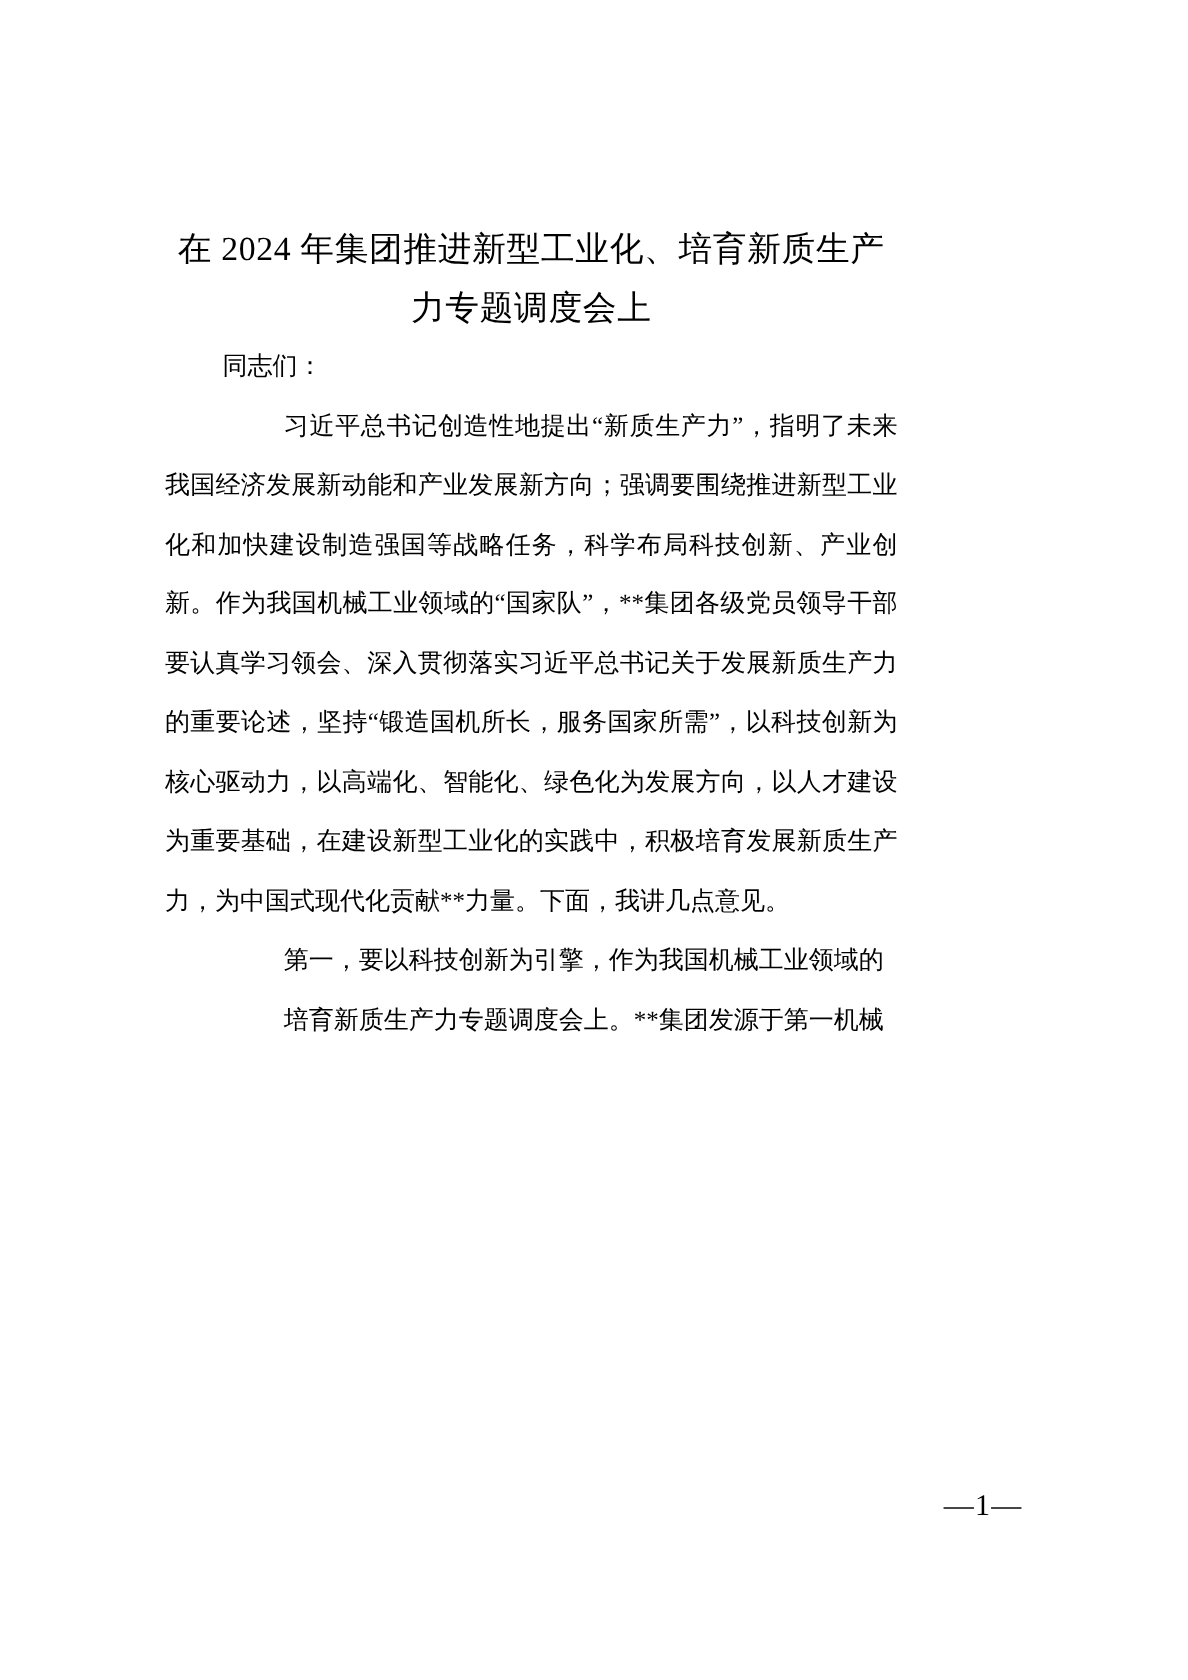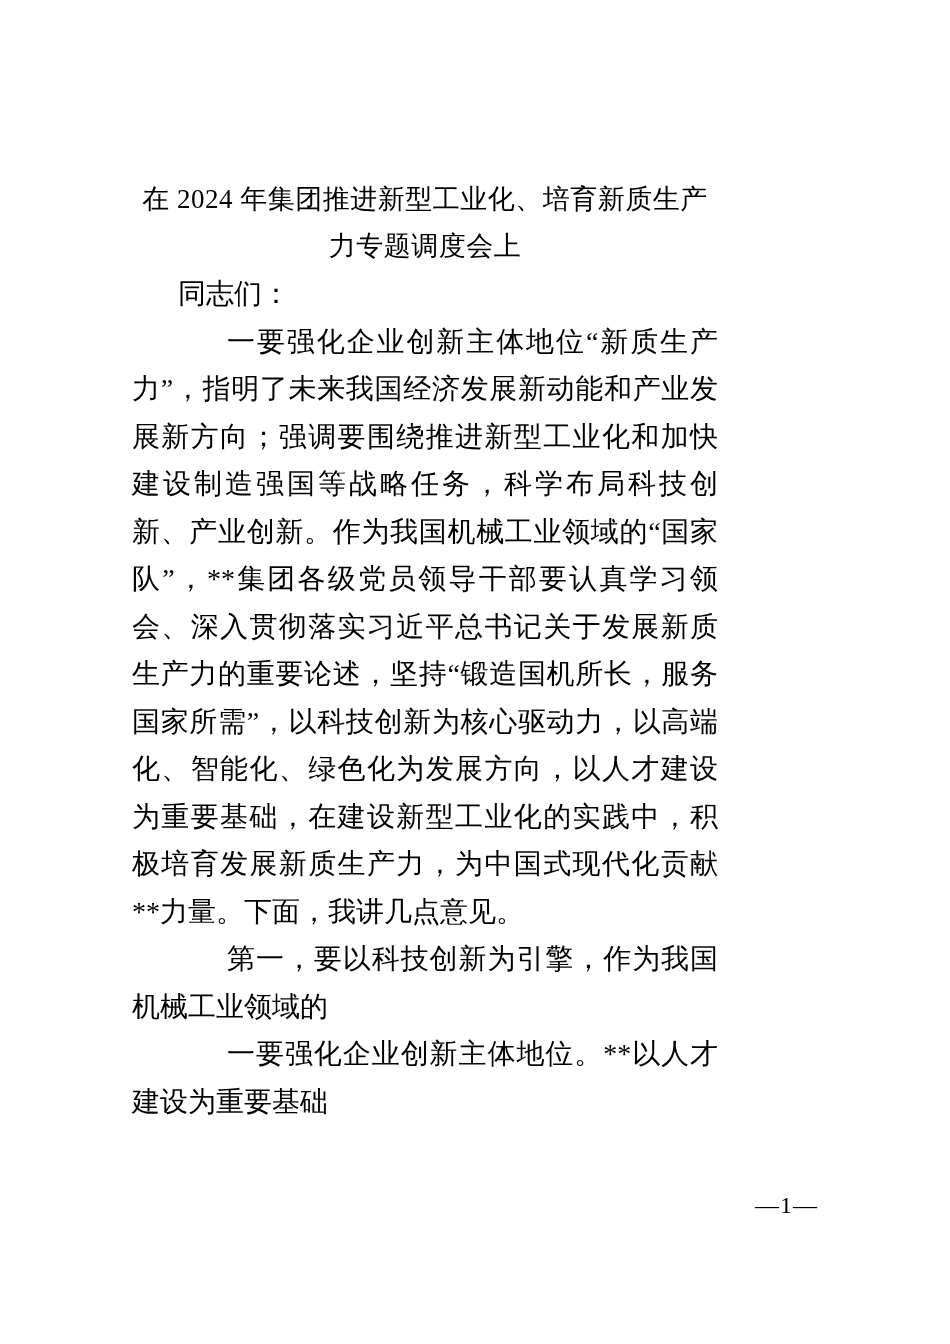--- a/index.html
+++ b/index.html
@@ -21,21 +21,21 @@
   }
   .title {
     font-size: 27px;
     font-weight: normal;
     line-height: 47px;
     text-align: center;
     letter-spacing: 0.5px;
   }
   .title .title-line { display: block; }
   .body-text {
-    font-size: 28px;
+    font-size: 20px;
     line-height: 47.5px;
     text-align: justify;
     text-justify: inter-ideograph;
   }
   .salutation { text-indent: 46px; }
   .para { text-indent: 95px; }
   .page-number {
     position: absolute;
     top: 1190px;
     right: 132px;
@@ -48,22 +48,22 @@
 <body>
 
 <div class="page">
 
   <h1 class="title">
     <span class="title-line">在 2024 年集团推进新型工业化、培育新质生产力专题调度会上</span>
   </h1>
 
   <p class="body-text salutation">同志们：</p>
 
-  <p class="body-text para">一要强化企业创新主体地位“新质生产力”，指明了未来我国经济发展新动能和产业发展新方向；强调要围绕推进新型工业化和加快建设制造强国等战略任务，科学布局科技创新、产业创新。作为我国机械工业领域的“国家队”，**集团各级党员领导干部要认真学习领会、深入贯彻落实习近平总书记关于发展新质生产力的重要论述，坚持“锻造国机所长，服务国家所需”，以科技创新为核心驱动力，以高端化、智能化、绿色化为发展方向，以人才建设为重要基础，在建设新型工业化的实践中，积极培育发展新质生产力，为中国式现代化贡献**力量。下面，我讲几点意见。</p>
+  <p class="body-text para">习近平总书记创造性地提出“新质生产力”，指明了未来我国经济发展新动能和产业发展新方向；强调要围绕推进新型工业化和加快建设制造强国等战略任务，科学布局科技创新、产业创新。作为我国机械工业领域的“国家队”，**集团各级党员领导干部要认真学习领会、深入贯彻落实习近平总书记关于发展新质生产力的重要论述，坚持“锻造国机所长，服务国家所需”，以科技创新为核心驱动力，以高端化、智能化、绿色化为发展方向，以人才建设为重要基础，在建设新型工业化的实践中，积极培育发展新质生产力，为中国式现代化贡献**力量。下面，我讲几点意见。</p>
 
   <p class="body-text para">第一，要以科技创新为引擎，作为我国机械工业领域的</p>
 
 
-  <p class="body-text para">一要强化企业创新主体地位。**以人才建设为重要基础</p>
+  <p class="body-text para">培育新质生产力专题调度会上。**集团发源于第一机械</p>
 
 </div>
 
 <div class="page-number">—1—</div>
 
 </body></html>

